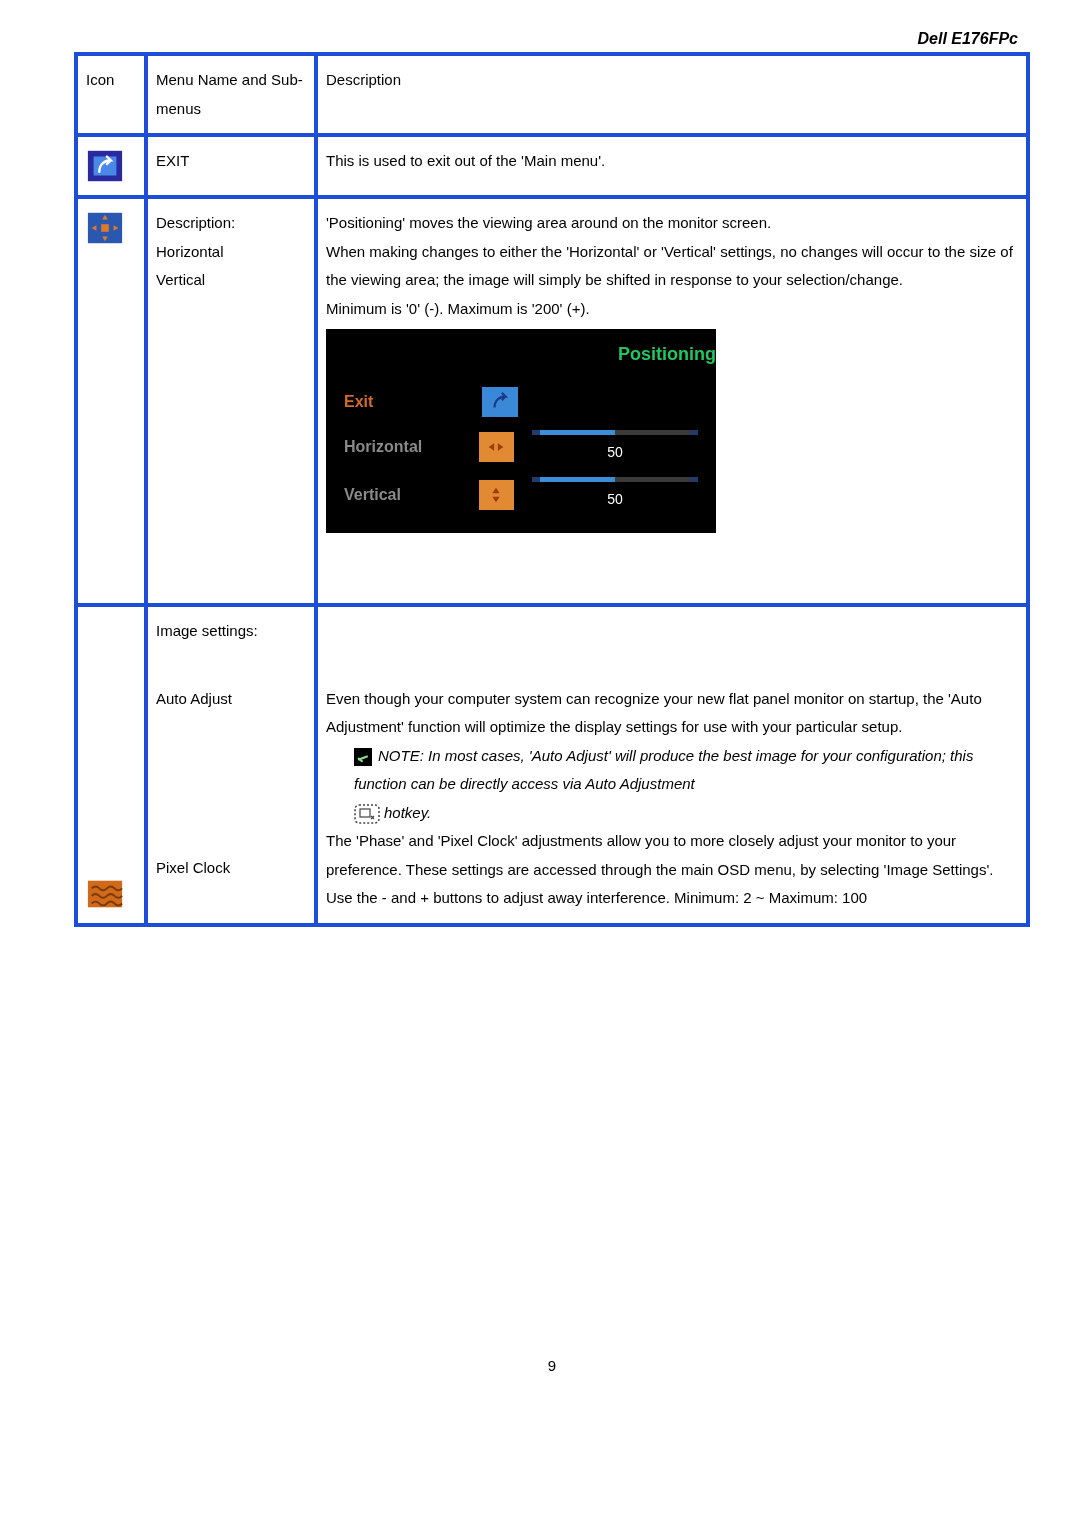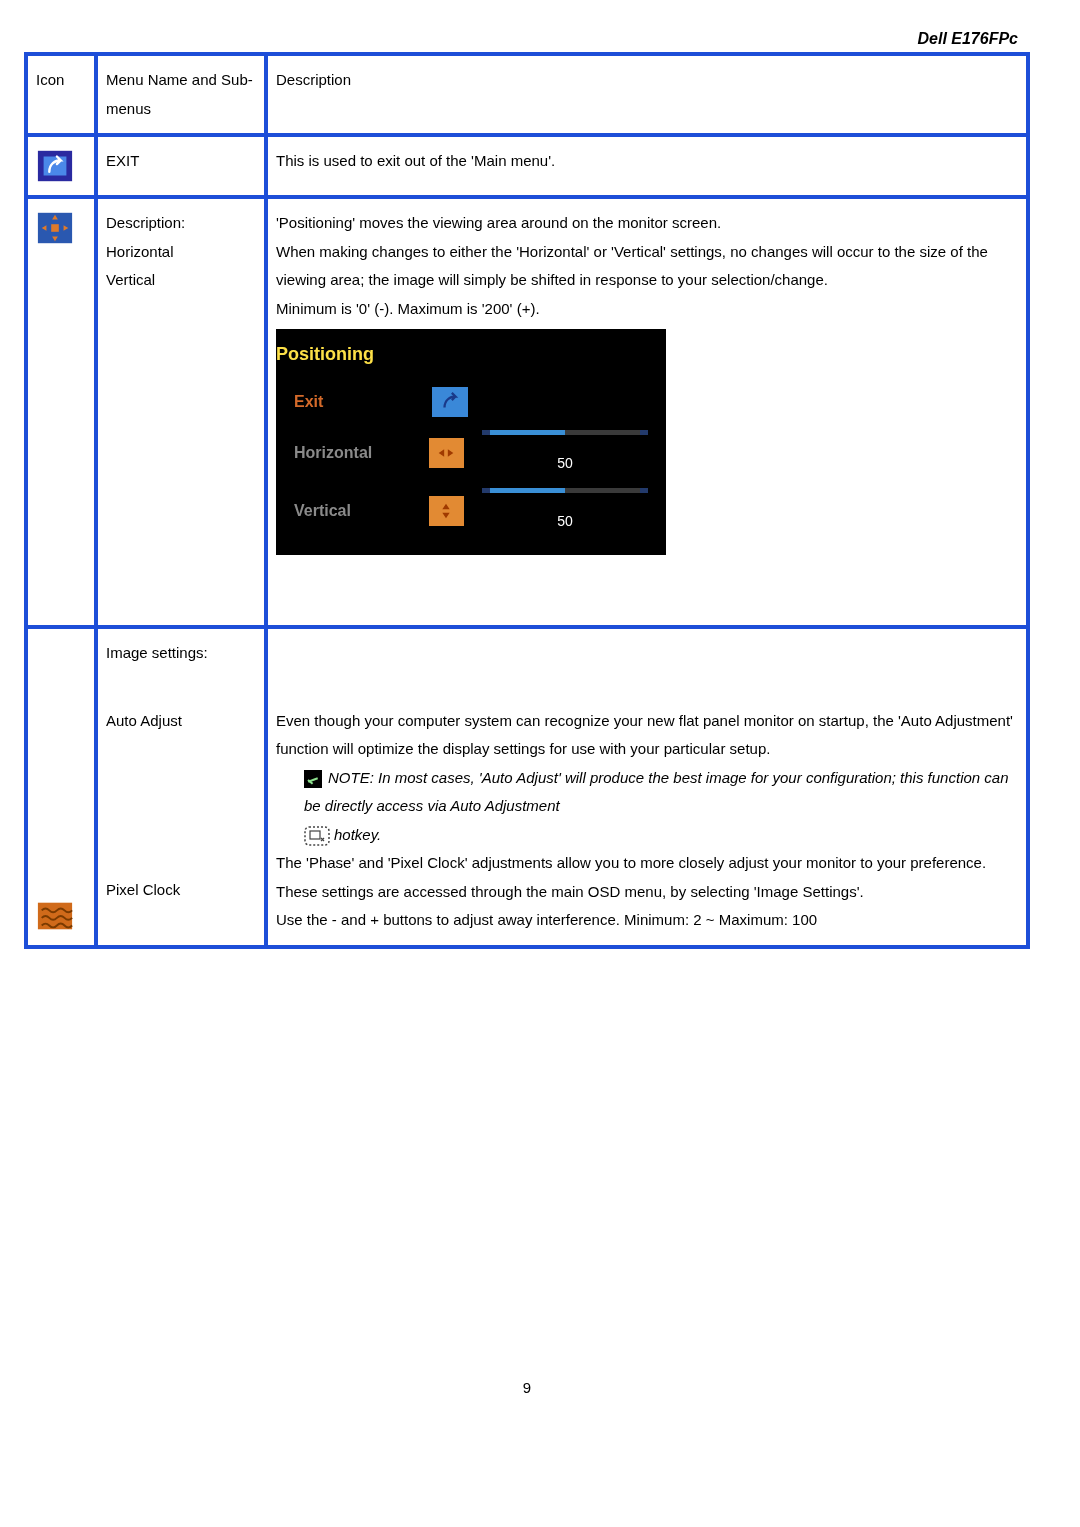--- a/index.html
+++ b/index.html
@@ -5,21 +5,21 @@
   body {
     margin: 0;
     padding: 0;
     background: #fff;
     font-family: Arial, Helvetica, sans-serif;
     font-size: 15px;
     color: #000;
     width: 1080px;
   }
   .page {
-    padding: 30px 50px 40px 24px;
+    padding: 30px 50px 40px 74px;
     box-sizing: border-box;
   }
   .header-title {
     text-align: right;
     font-style: italic;
     font-weight: bold;
     font-size: 16px;
     margin-bottom: 4px;
     padding-right: 12px;
   }
@@ -47,25 +47,25 @@
   .icon-box svg { width: 100%; height: 100%; }
 
   
   .osd {
     background: #000;
     width: 390px;
     padding-bottom: 14px;
     margin-top: 6px;
   }
   .osd-title {
-    color: #fde047;
+    color: #22c55e;
     font-family: Tahoma, Arial, sans-serif;
     font-weight: bold;
     font-size: 18px;
-    text-align: left;
+    text-align: right;
     padding: 8px 0 10px;
   }
   .osd-row {
     display: flex;
     align-items: center;
     padding: 6px 18px;
     gap: 18px;
   }
   .osd-label {
     color: #8a8a8a;
@@ -97,21 +97,21 @@
   }
   .bar .fill {
     position: absolute; left:0; top:0; bottom:0;
     width: 50%;
     background: #3a8fd6;
   }
   .bar-val {
     color: #fff;
     font-size: 14px;
     font-family: Tahoma, Arial, sans-serif;
-    margin-top: 15px;
+    margin-top: 4px;
   }
 
   .note-line { padding-left: 28px; font-style: italic; }
   .note-ico {
     display: inline-block;
     width: 18px; height: 18px;
     background: #000;
     color: #fff;
     vertical-align: middle;
     margin-right: 6px;

